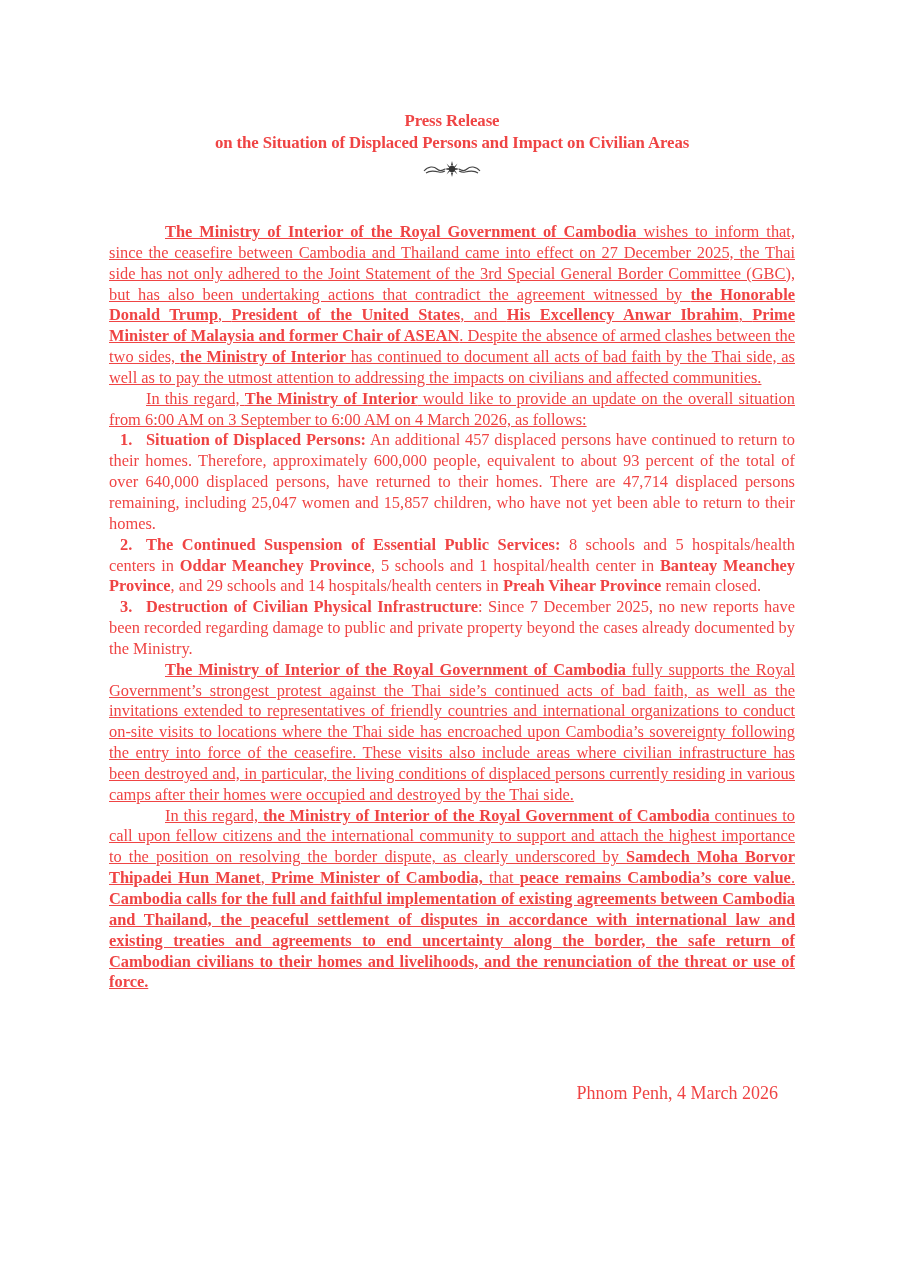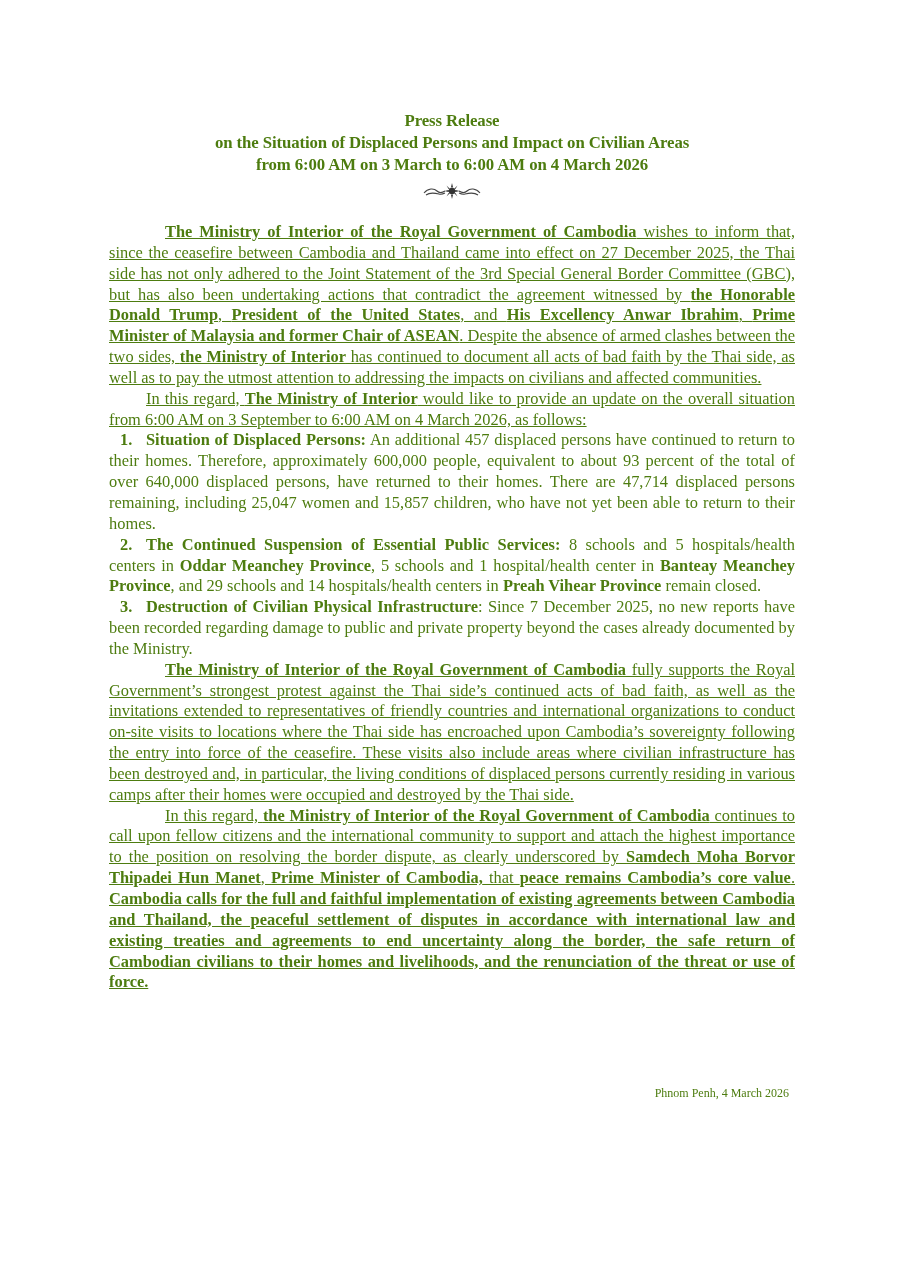--- a/index.html
+++ b/index.html
@@ -1,44 +1,43 @@
 <!DOCTYPE html>
 <html><head>
 <meta charset="utf-8">
 <style>
   html, body { margin: 0; padding: 0; background: #ffffff; }
   body { width: 904px; height: 1280px; overflow: hidden; position: relative; }
   .page {
     position: absolute; left: 0; top: 0; width: 904px; height: 940px; background: #fff;
-    font-family: "Liberation Serif", "DejaVu Serif", serif; color: #4d7c0f;
+    font-family: "Liberation Serif", "DejaVu Serif", serif; color: #ef4444;
   }
   .title-block { position: absolute; top: 110px; left: 0; width: 904px; text-align: center; }
   .title-line { font-weight: bold; font-size: 16.8px; line-height: 22px; letter-spacing: -0.1px; }
   .ornament { margin-top: 4px; height: 22px; display: flex; justify-content: center; align-items: center; }
   .body-text {
     position: absolute; top: 222px; left: 109px; width: 686px;
     font-size: 16.4px; line-height: 20.85px; text-align: justify;
   }
   .para { margin: 0; text-decoration: underline; }
   .indent-big { text-indent: 56px; }
   .indent-mid { text-indent: 37px; }
   .list-item { margin: 0; text-indent: 11px; font-family: Liberation Serif, serif; }
   .list-item .num { font-weight: bold; display: inline-block; width: 26px; text-indent: 0; }
   b { font-weight: bold; }
-  .signoff { position: absolute; top: 1083px; right: 115px; font-size: 12px; line-height: 21px; }
+  .signoff { position: absolute; top: 1083px; right: 126px; font-size: 18px; line-height: 21px; }
 </style>
 </head>
 <body>
 
 <div class="page">
 
   <div class="title-block">
     <div class="title-line">Press Release</div>
     <div class="title-line">on the Situation of Displaced Persons and Impact on Civilian Areas</div>
-    <div class="title-line">from 6:00 AM on 3 March to 6:00 AM on 4 March 2026</div>
     <div class="ornament">
       <svg width="64" height="18" viewBox="0 0 64 18">
         <g fill="none" stroke="#444" stroke-width="1.1">
           <path d="M4 11 C8 6, 14 6, 17 9 C19 11, 22 11, 25 9"></path>
           <path d="M6 13 C10 10, 15 11, 19 12 C21 12.5, 23 12, 25 11"></path>
           <path d="M60 11 C56 6, 50 6, 47 9 C45 11, 42 11, 39 9"></path>
           <path d="M58 13 C54 10, 49 11, 45 12 C43 12.5, 41 12, 39 11"></path>
         </g>
         <g fill="#333">
           <circle cx="32" cy="9" r="3.2"></circle>

